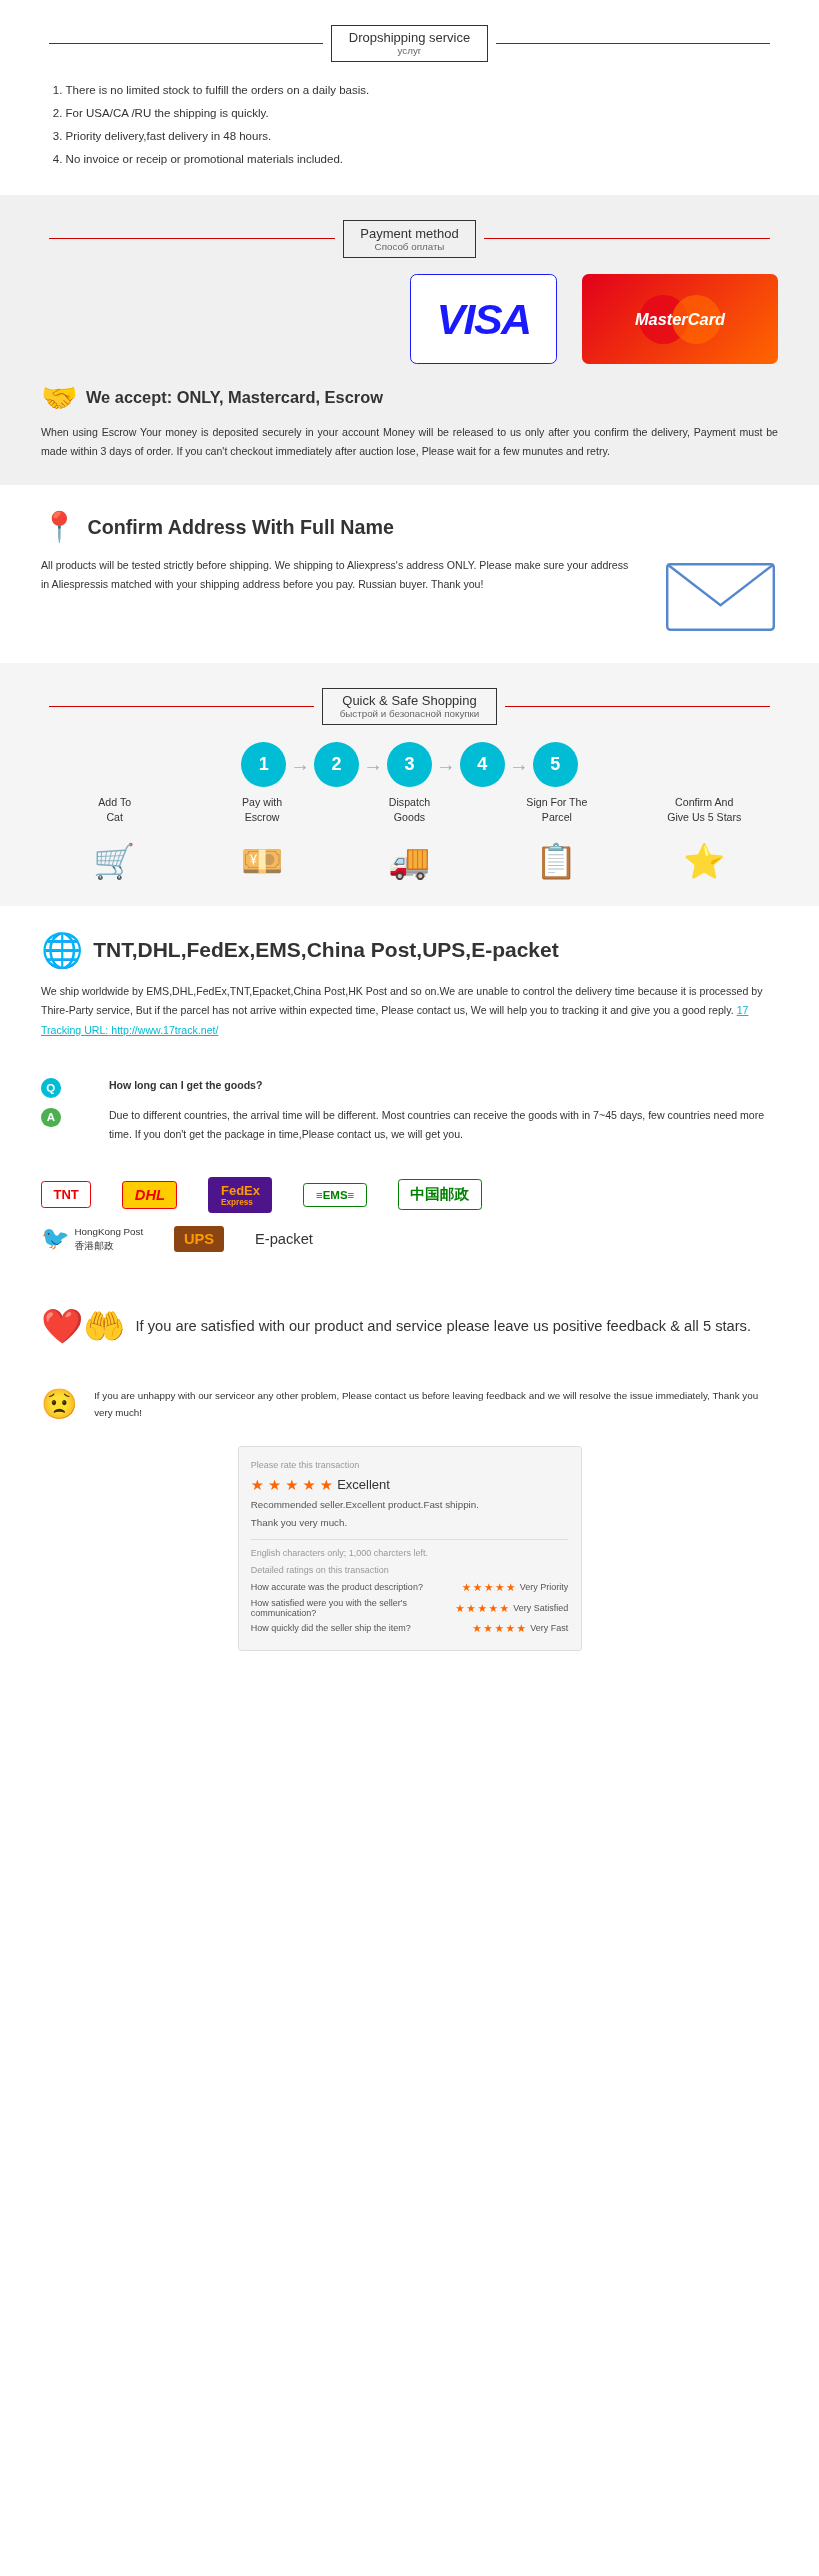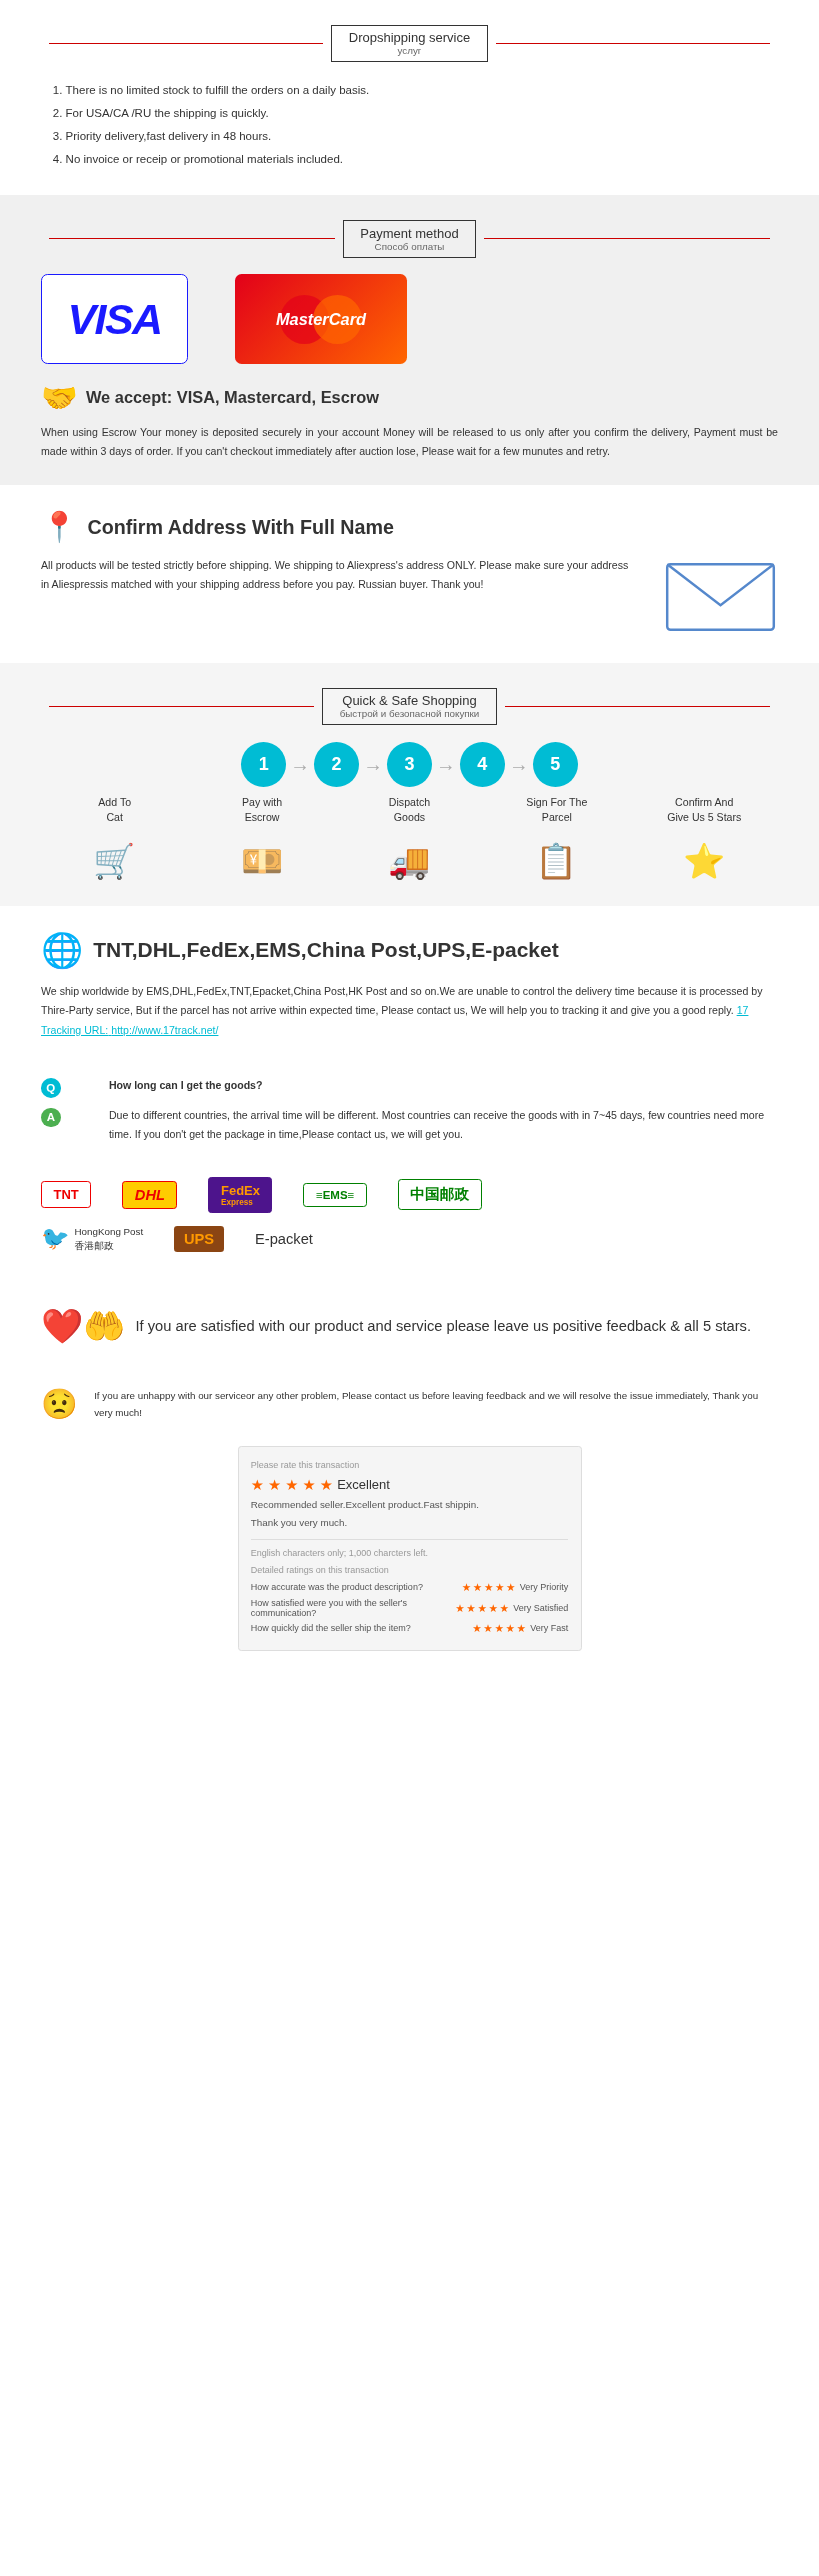--- a/index.html
+++ b/index.html
@@ -53,52 +53,52 @@
     }
 
     
     .payment-section {
       background: #f0f0f0;
       padding: 24.6px 41px;
     }
 
     .card-row {
       display: flex;
-      gap: 5px;
+      gap: 25px;
       margin: 16.4px 0;
+      justify-content: flex-end;
     }
     .visa-card {
       width: 147px;
       height: 90px;
       border: 1.6px solid #1a1aff;
       border-radius: 6.6px;
       background: #fff;
       display: flex;
       align-items: center;
       justify-content: center;
       font-size: 43px;
       font-weight: 900;
       font-style: italic;
       color: #1a1aff;
       letter-spacing: -1.6px;
     }
     .mc-card {
-      width: 172px;
+      width: 196px;
       height: 90px;
       border-radius: 6.6px;
       background: linear-gradient(135deg, #e2001a, #ff6600);
       display: flex;
       align-items: center;
       justify-content: center;
       font-size: 18px;
       font-weight: bold;
       color: #fff;
       position: relative;
       overflow: hidden;
-      margin-left: 42px;
     }
     .mc-circles {
       position: absolute;
       display: flex;
     }
     .mc-circle {
       width: 49px;
       height: 49px;
       border-radius: 50%;
       opacity: 0.7;
@@ -436,21 +436,21 @@
       <div class="mc-circles">
         <div class="mc-circle mc-circle-red"></div>
         <div class="mc-circle mc-circle-orange"></div>
       </div>
       <span class="mc-label">MasterCard</span>
     </div>
   </div>
 
   <div class="accept-row">
     <span class="accept-icon">🤝</span>
-    <span class="accept-title">We accept: VISA, Mastercard, Escrow</span>
+    <span class="accept-title">We accept: ONLY, Mastercard, Escrow</span>
   </div>
   <p class="accept-text">When using Escrow Your money is deposited securely in your account Money will be released to us only after you confirm the delivery, Payment must be made within 3 days of order. If you can't checkout immediately after auction lose, Please wait for a few munutes and retry.</p>
 </div>
 
 <div class="address-section">
   <div class="address-header">
     <span class="address-pin">📍</span>
     <span class="address-title">Confirm Address With Full Name</span>
   </div>
   <div class="address-content">

